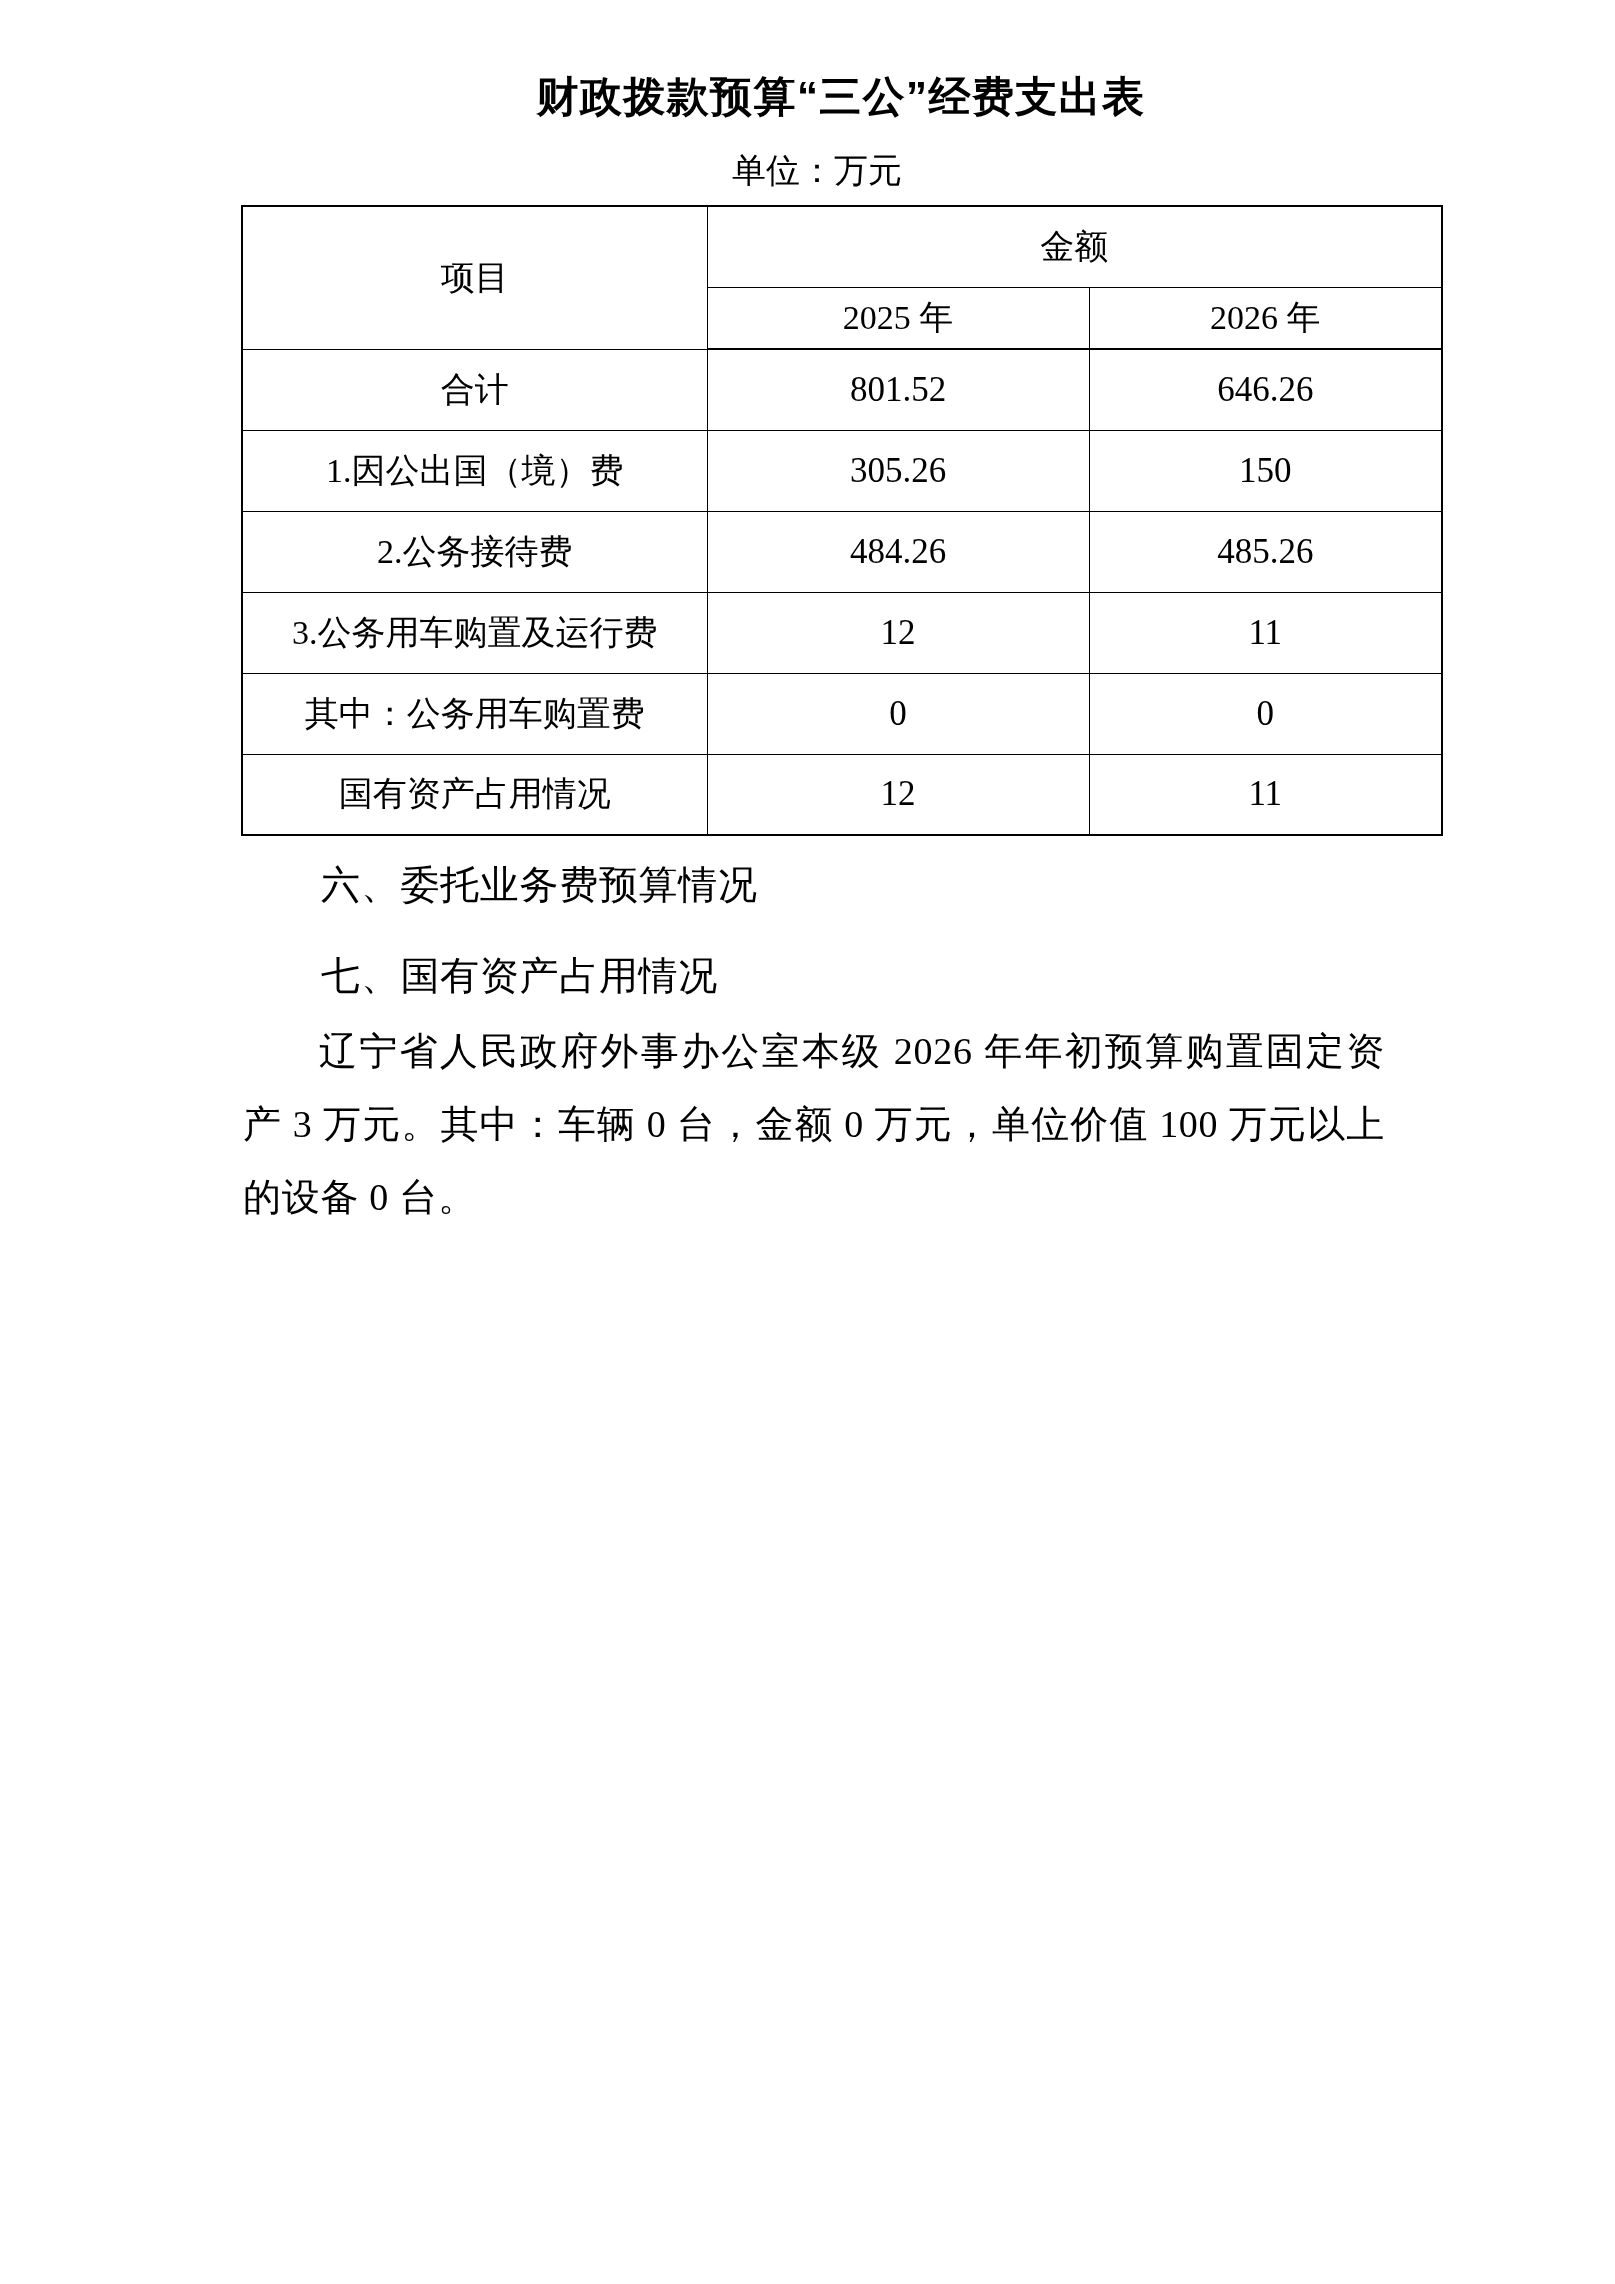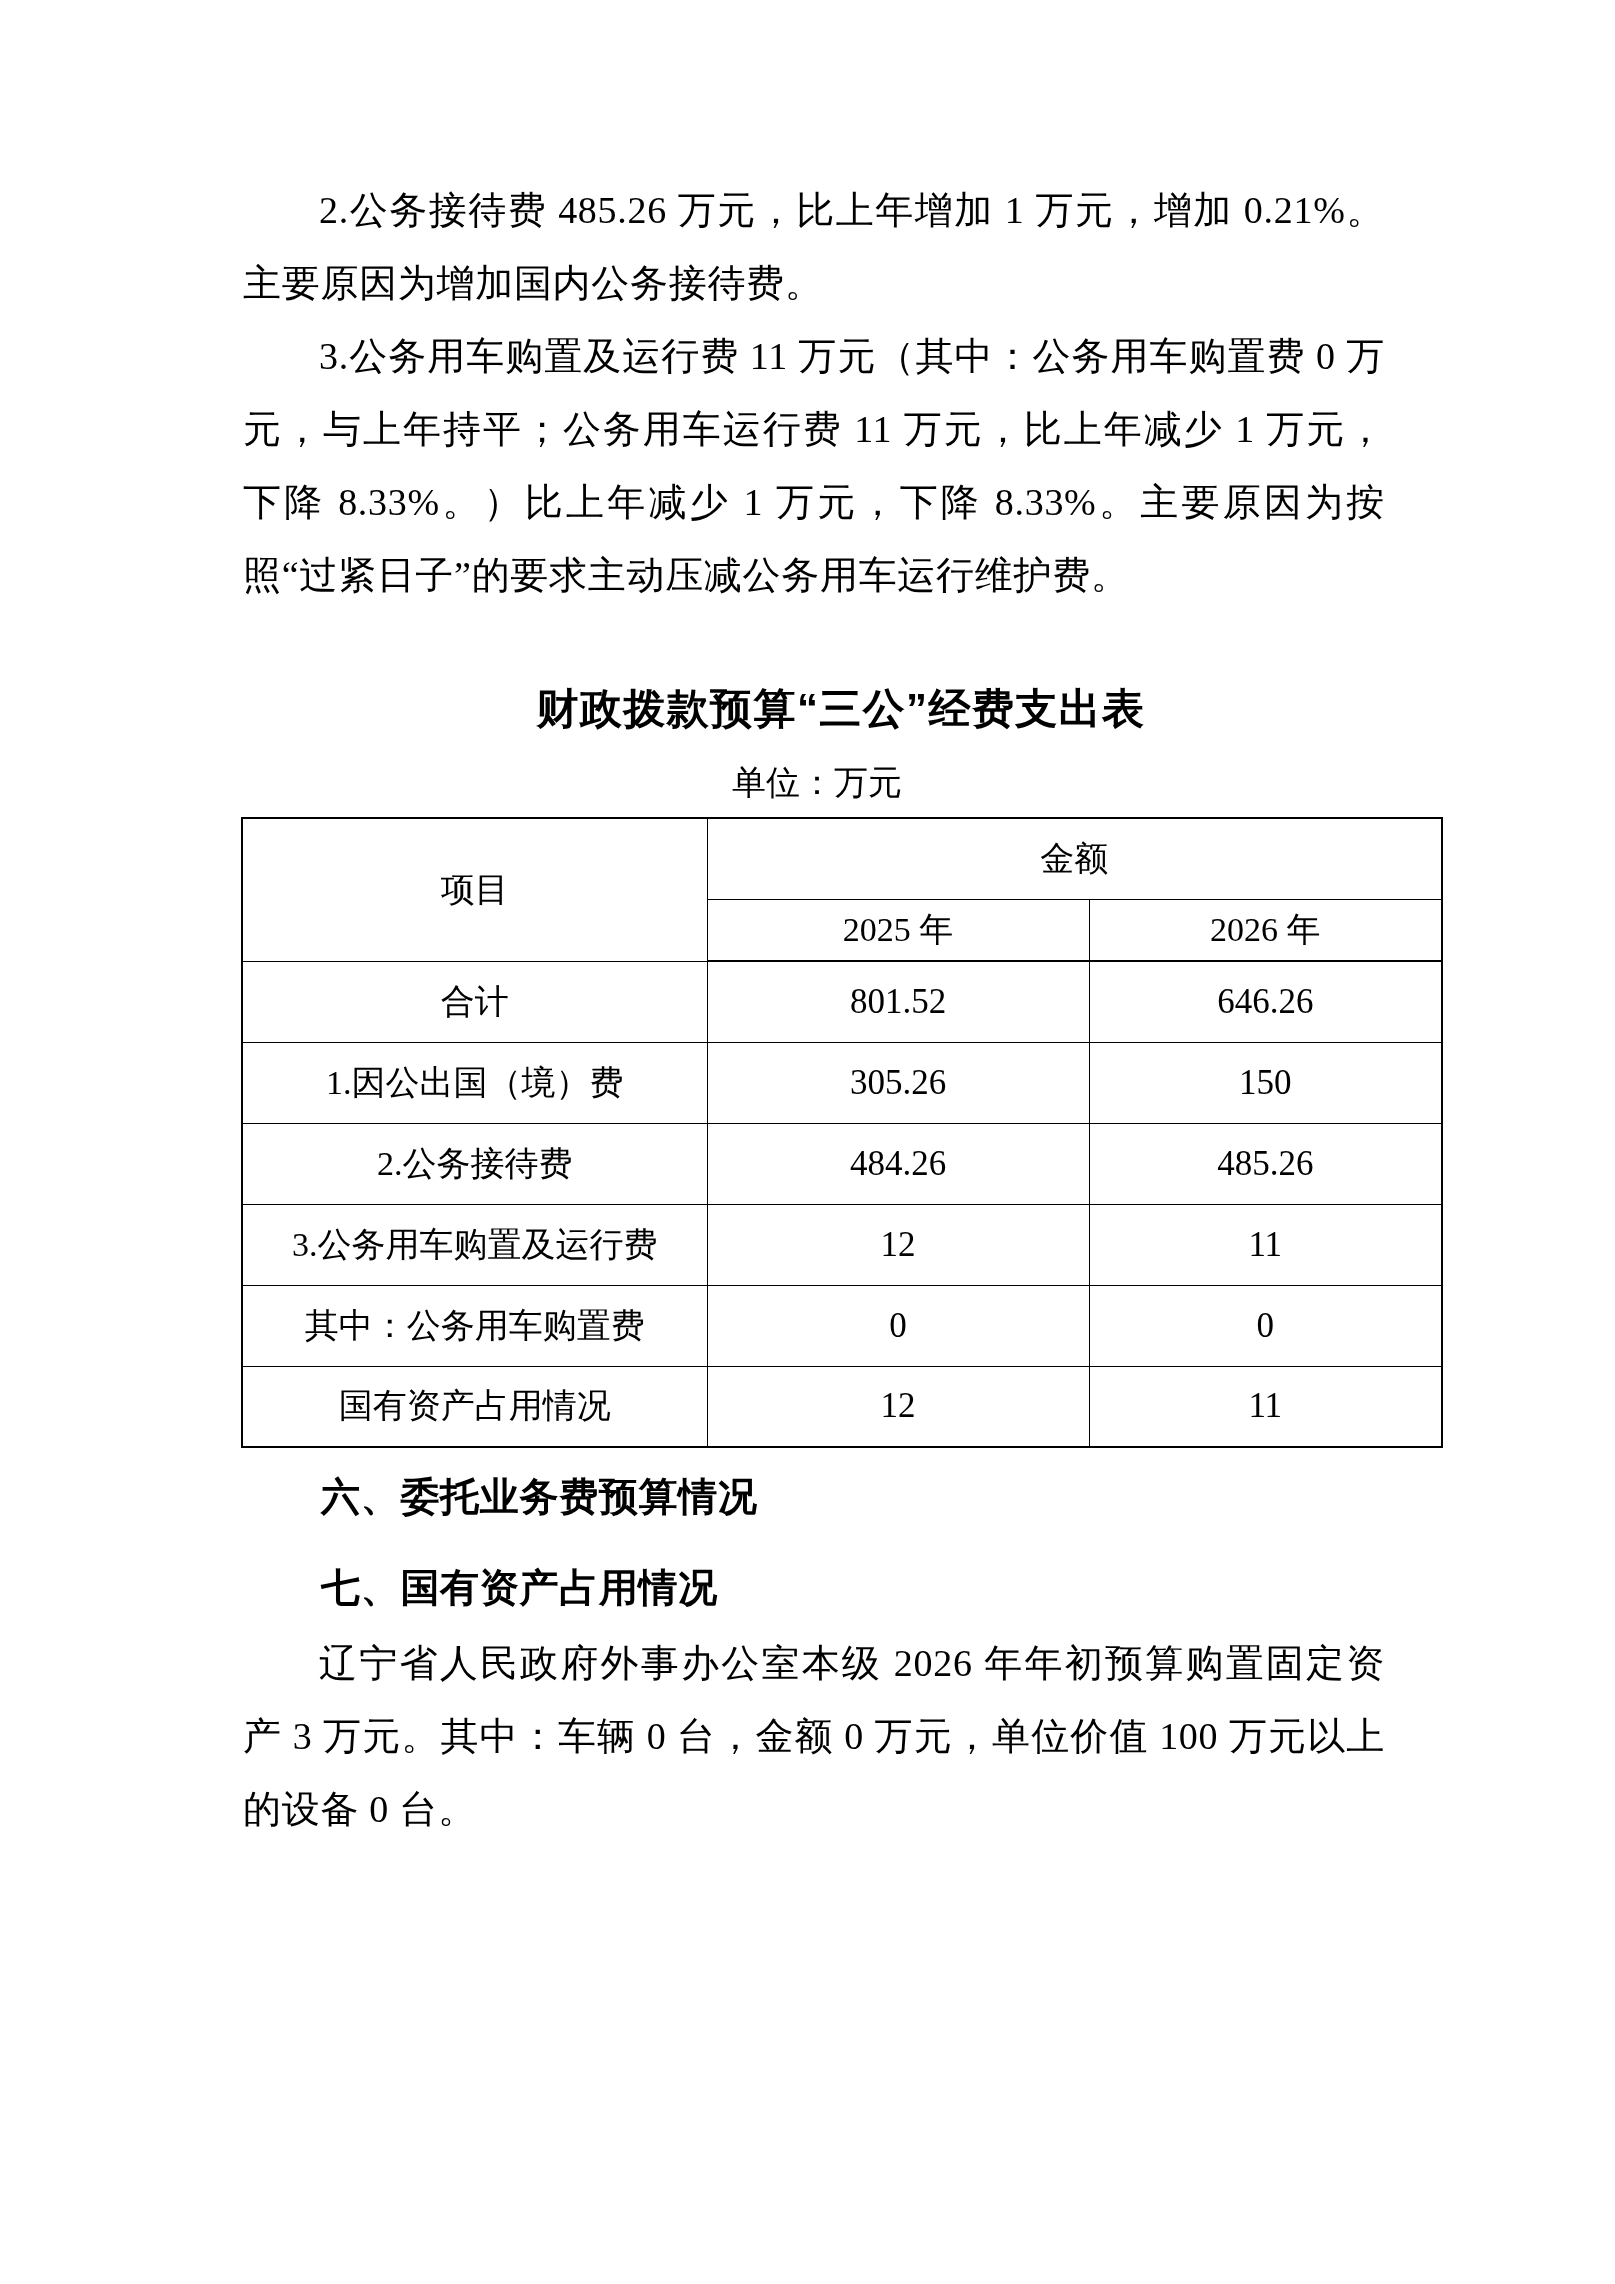--- a/index.html
+++ b/index.html
@@ -71,42 +71,38 @@
   tr.hdr2  { height: 62px; }
   tr.drow  { height: 81px; }
   td.lbl-left   { text-align: left; padding-left: 6.8px; }
   td.lbl-ind1   { text-align: left; padding-left: 33px; }
   td.lbl-ind4   { text-align: left; padding-left: 133px; }
   td.num        { font-size: 35px; }
   .sec-heading {
     margin: 12.2px 0 0 243px;
     width: 1142px;
     font-family: "Liberation Sans", "DejaVu Sans", sans-serif;
-    font-weight: bold;
+    font-weight: normal;
     font-size: 39px;
     line-height: 73px;
     text-indent: 2em;
     letter-spacing: 0.7px;
   }
   .sec-body {
     margin-left: 243px;
     width: 1142px;
   }
   .sec-body p.para { margin-top: 2.7px; }
   .s7-heading { margin-top: 17.7px; }
 </style>
 </head>
 <body>
 
 <div class="page">
 
-  <div class="body-text">
-    <p class="para">2.公务接待费 485.26 万元，比上年增加 1 万元，增加 0.21%。主要原因为增加国内公务接待费。</p>
-    <p class="para">3.公务用车购置及运行费 11 万元（其中：公务用车购置费 0 万元，与上年持平；公务用车运行费 11 万元，比上年减少 1 万元，下降 8.33%。）比上年减少 1 万元，下降 8.33%。主要原因为按照“过紧日子”的要求主动压减公务用车运行维护费。</p>
-  </div>
 
   <div class="table-title">财政拨款预算“三公”经费支出表</div>
 
   <div class="unit-row">单位：万元</div>
 
   <table class="budget">
     <colgroup>
       <col style="width:465px">
       <col style="width:382px">
       <col style="width:353px">

